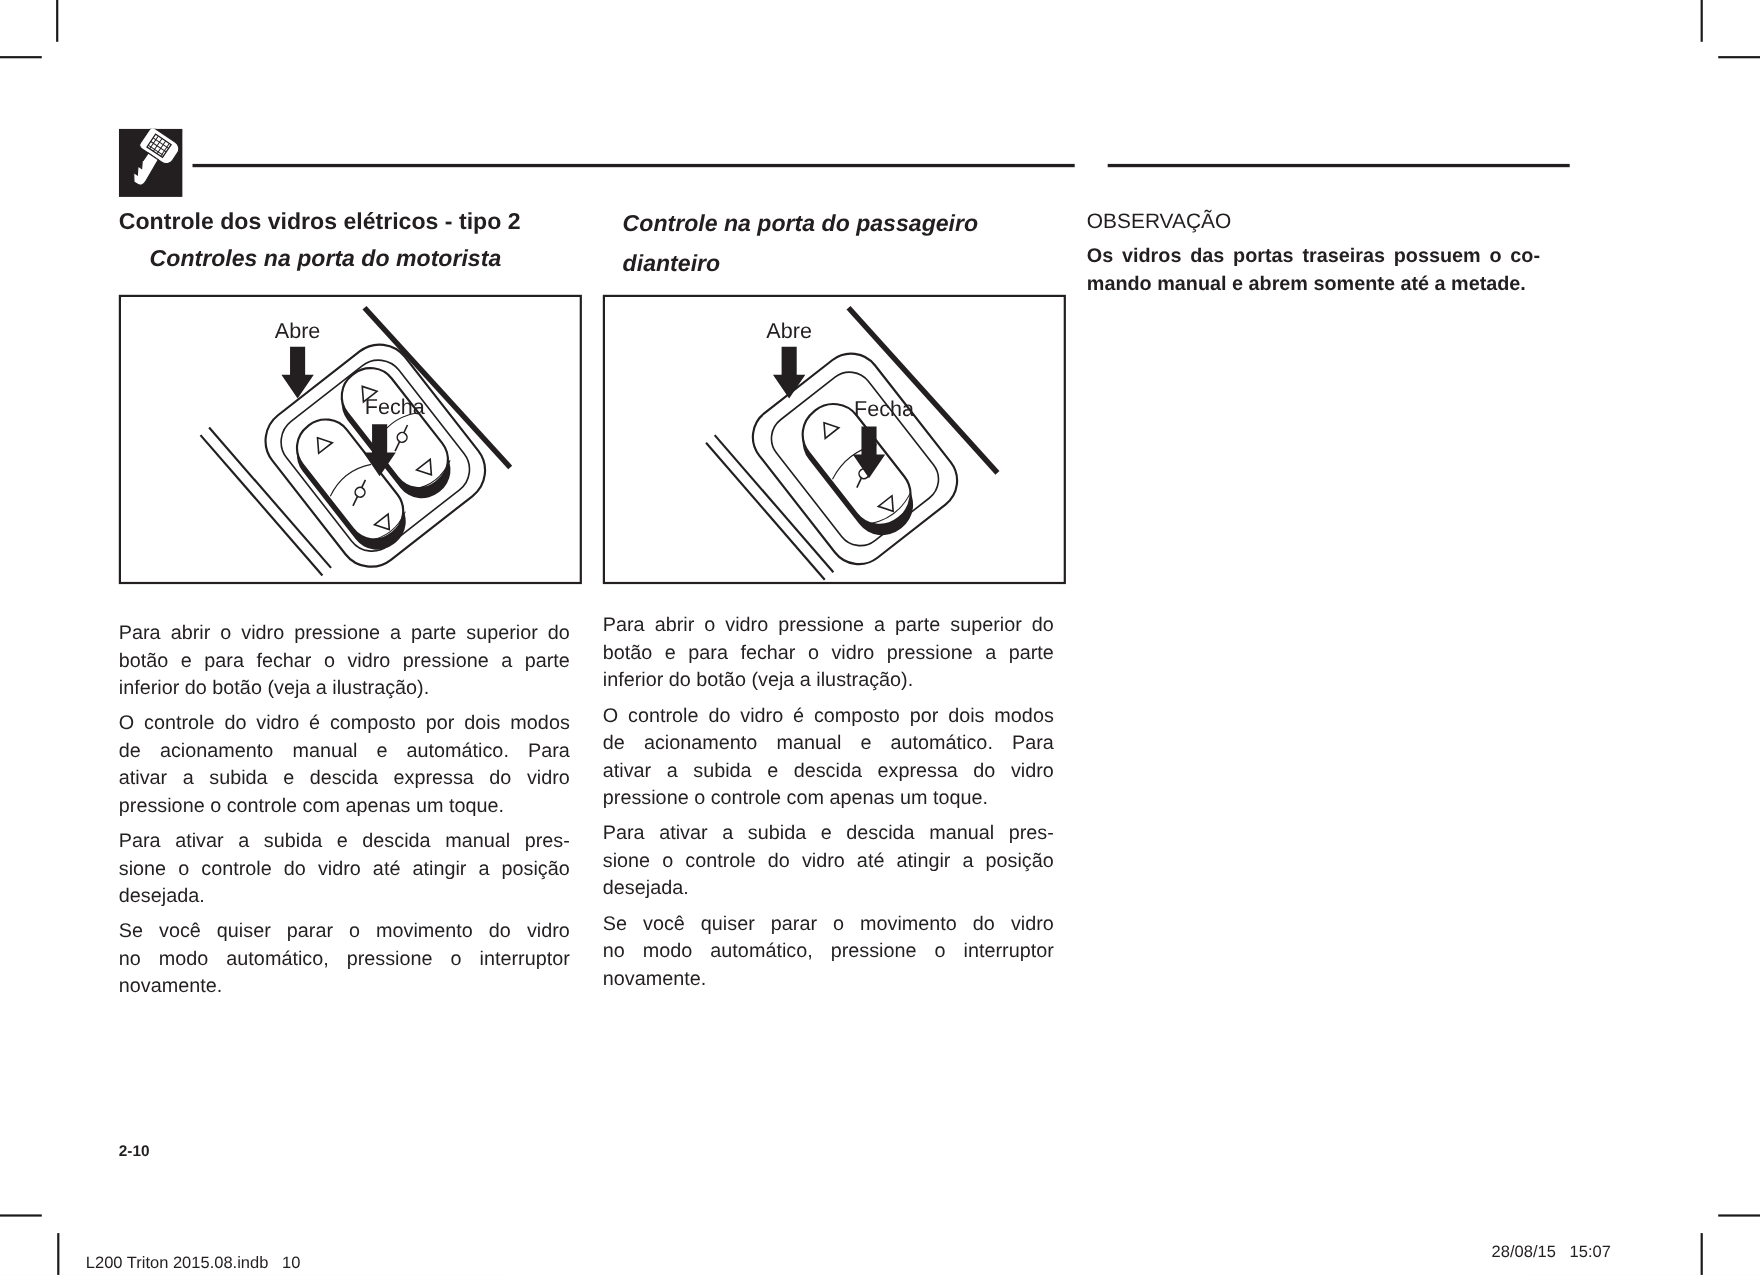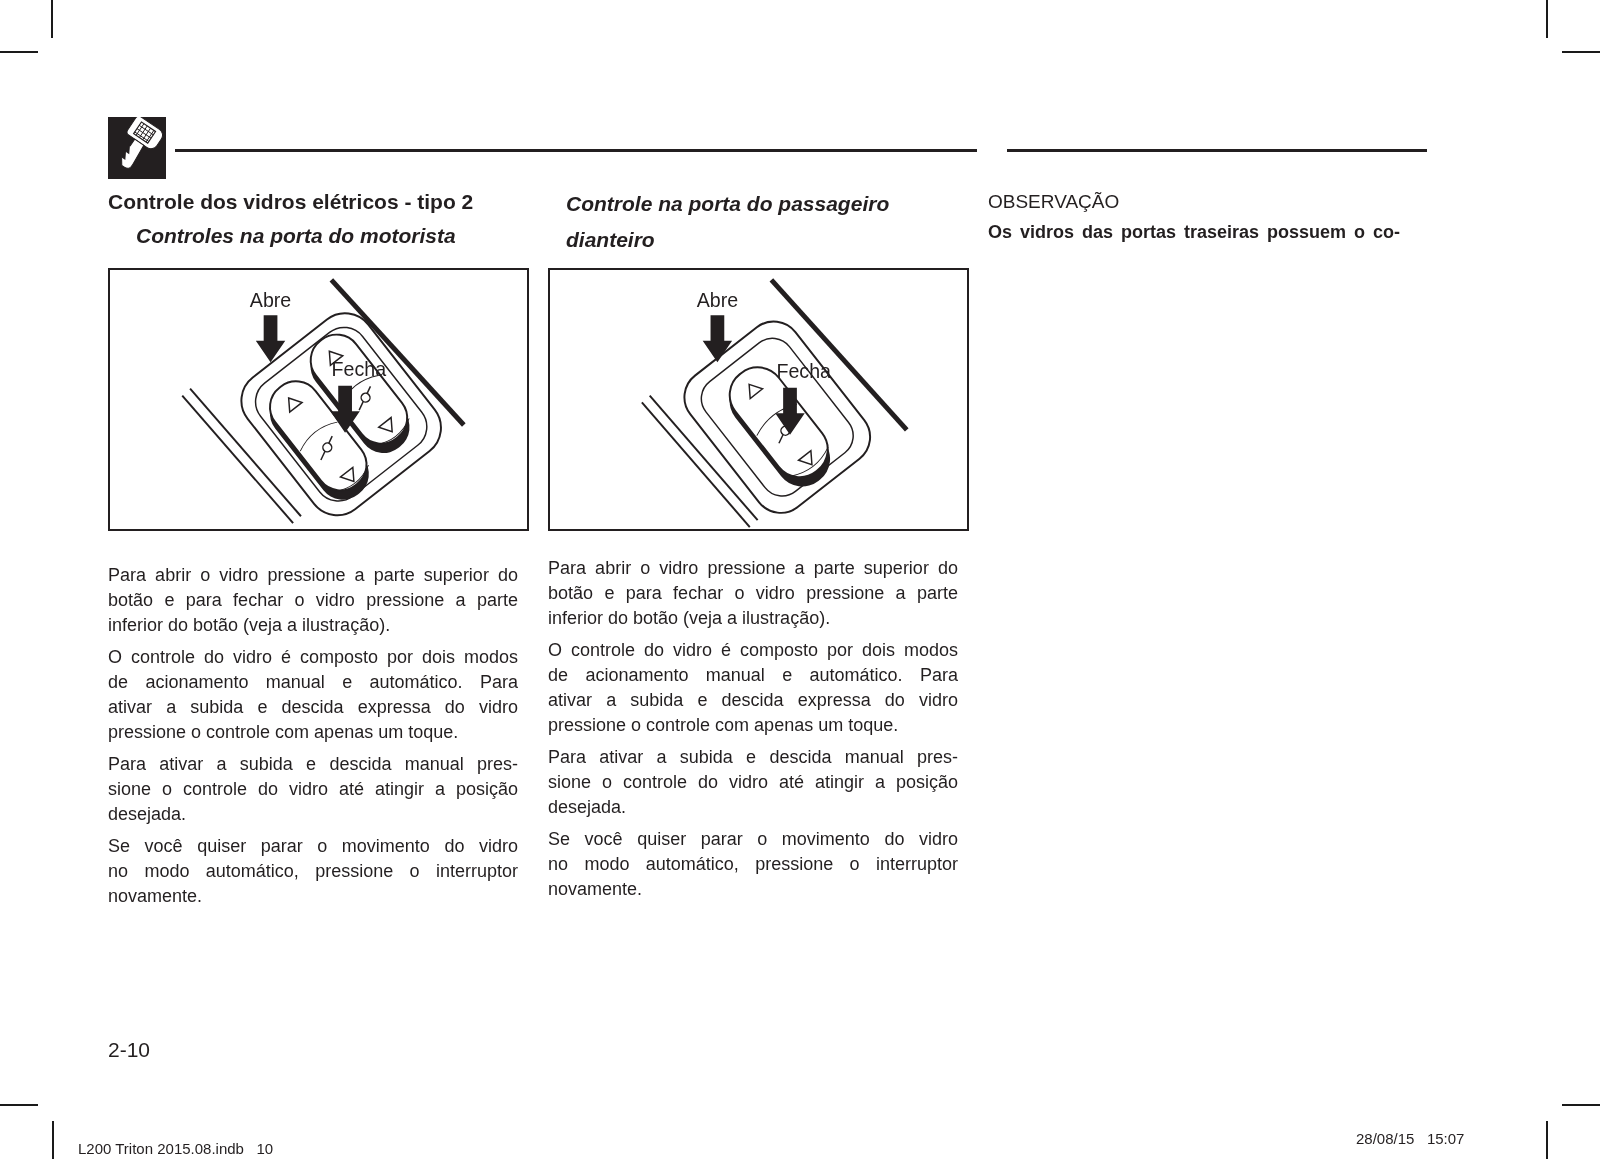--- a/index.html
+++ b/index.html
@@ -25,21 +25,21 @@
   svg text{font-family:"Liberation Sans","DejaVu Sans",sans-serif;font-size:20px;fill:#231f20;}
   
   .textcol{position:absolute;width:410px;font-size:18px;}
   .para{margin:0 0 7px 0;}
   .ln{line-height:25px;}
   .ln.just{text-align:justify;text-align-last:justify;}
   .note-title{position:absolute;font-size:19px;line-height:25px;text-align:center;}
   .note-text{position:absolute;width:412px;font-size:18px;}
   .note-text .ln{line-height:26px;}
   
-  .page-num{position:absolute;left:108px;top:1038px;font-size:21px;font-weight:normal;}
+  .page-num{position:absolute;left:108px;top:1038px;font-size:14px;font-weight:bold;}
   .footer-file{position:absolute;left:78px;top:1126px;font-size:15px;white-space:pre;margin-top:14px;}
   .footer-time{position:absolute;left:1356px;top:1130px;font-size:15px;white-space:pre;}
 </style>
 </head>
 <body>
 
 <div class="sheet">
 
   <div class="crop" style="left:51px;top:0;width:2px;height:38px;"></div>
   <div class="crop" style="left:0;top:51px;width:38px;height:2px;"></div>
@@ -65,20 +65,21 @@
   <div class="rule rule-right"></div>
 
   <div class="h-main" style="left:108px;top:189px;">Controle dos vidros elétricos - tipo 2</div>
   <div class="h-sub" style="left:108px;top:223px;">Controles na porta do motorista</div>
 
   <div class="h-wrap" style="left:548px;top:186px;margin-left:18px;">Controle na porta do passageiro dianteiro</div>
 
   <div class="note-title" style="left:988px;top:189px;">OBSERVAÇÃO</div>
   <div class="note-text" style="left:988px;top:219px;font-weight:bold;">
       <div class="ln just">Os vidros das portas traseiras possuem o co-</div>
+      <div class="ln">mando manual e abrem somente até a metade.</div>
     </div>
 
   <div class="figure" style="left:108px;top:268px;">
     <svg viewBox="0 0 410 264">
       <g stroke="#231f20" fill="none">
         <line x1="212" y1="10" x2="347" y2="158" stroke-width="5"></line>
         <line x1="60" y1="128" x2="173" y2="258" stroke-width="2"></line>
         <line x1="68" y1="121" x2="181" y2="251" stroke-width="2"></line>
       </g>
       <g transform="translate(222,147) rotate(-38)">

